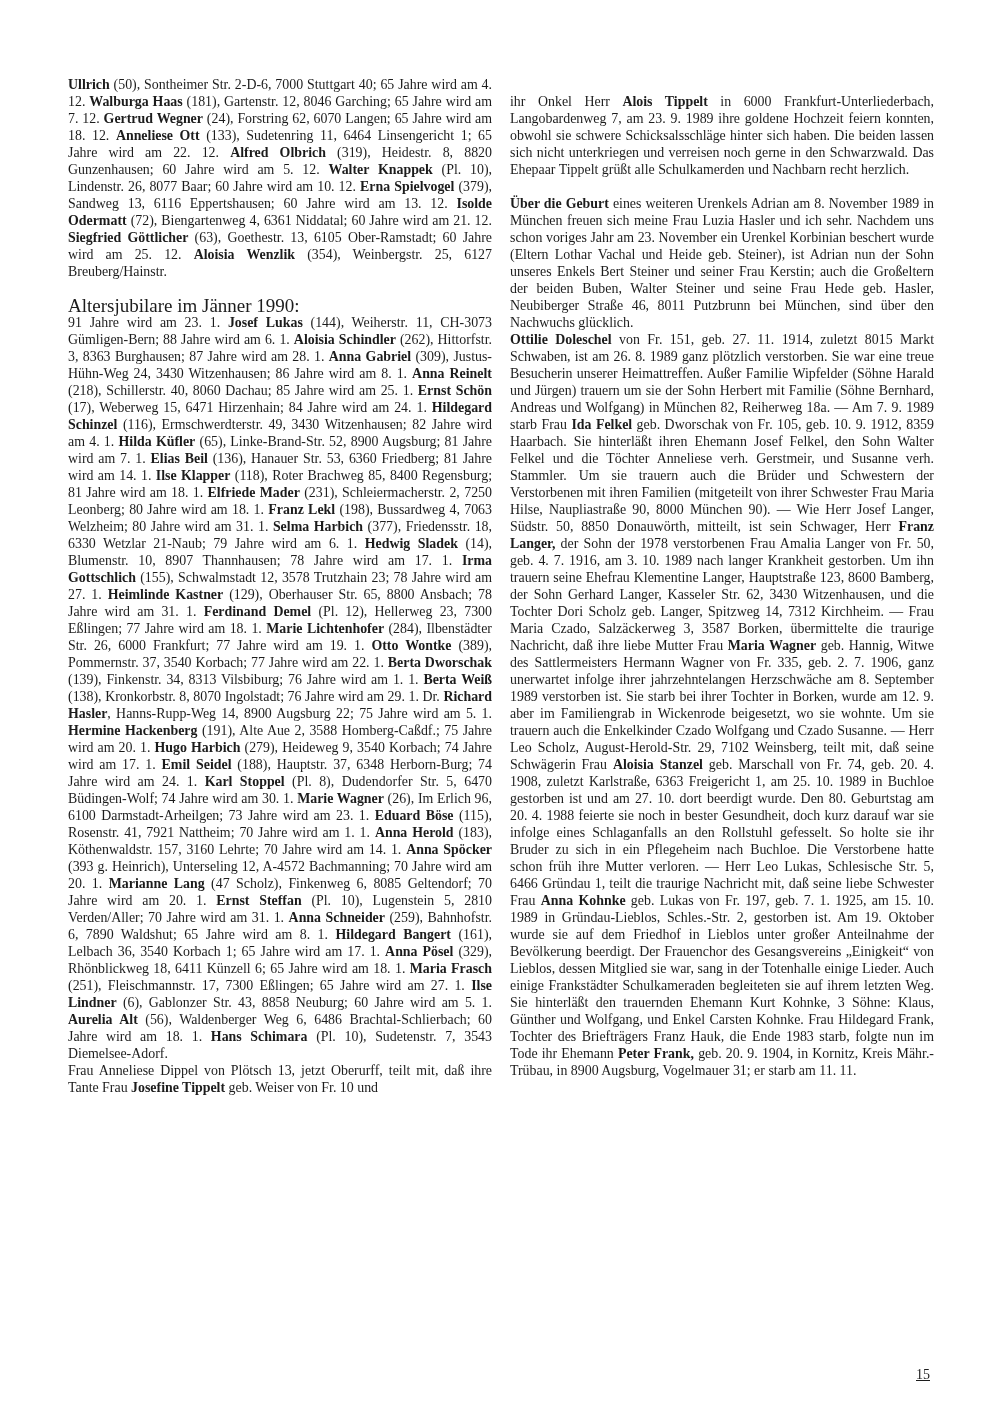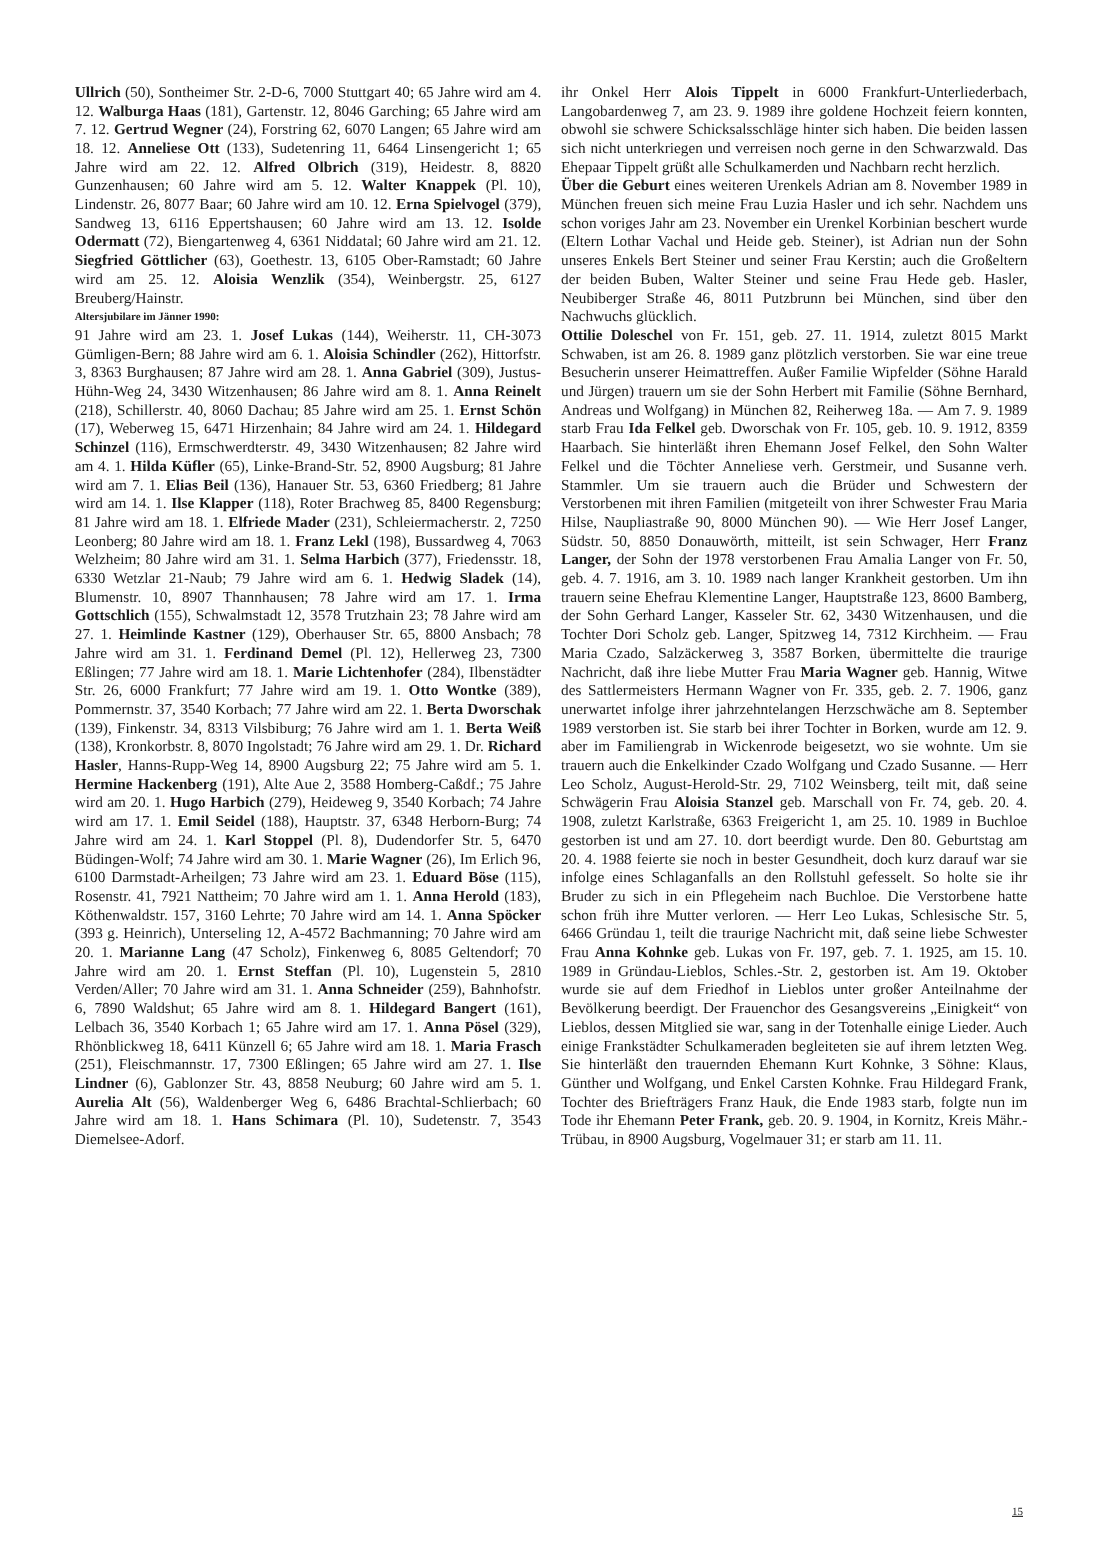--- a/index.html
+++ b/index.html
@@ -27,43 +27,44 @@
     font-size: 13.9px;
     line-height: 17px;
   }
   .para {
     text-align: justify;
     hyphens: auto;
     -webkit-hyphens: auto;
   }
   .para b { font-weight: 700; }
   .heading {
-    font-size: 10px;
+    font-size: 19px;
     line-height: 17px;
-    font-weight: 700;
+    font-weight: 400;
   }
-  .gap { }
+  .gap { margin-top: 17px; }
   .page-number {
     position: absolute;
     right: 70px;
     bottom: 42px;
-    font-size: 10px;
+    font-size: 14px;
     line-height: 17px;
     text-decoration: underline;
   }
 </style>
 </head>
 <body>
 
 <div class="page">
   <div class="columns">
     <div class="column">
         <p class="para"><b>Ullrich</b><span> (50), Sontheimer Str. 2-D-6, 7000 Stuttgart 40; 65 Jahre wird am 4. 12. </span><b>Walburga Haas</b><span> (181), Gartenstr. 12, 8046 Garching; 65 Jahre wird am 7. 12. </span><b>Gertrud Wegner</b><span> (24), Forstring 62, 6070 Langen; 65 Jahre wird am 18. 12. </span><b>Anneliese Ott</b><span> (133), Sudetenring 11, 6464 Linsengericht 1; 65 Jahre wird am 22. 12. </span><b>Alfred Olbrich</b><span> (319), Heidestr. 8, 8820 Gunzenhausen; 60 Jahre wird am 5. 12. </span><b>Walter Knappek</b><span> (Pl. 10), Lindenstr. 26, 8077 Baar; 60 Jahre wird am 10. 12. </span><b>Erna Spielvogel</b><span> (379), Sandweg 13, 6116 Eppertshausen; 60 Jahre wird am 13. 12. </span><b>Isolde Odermatt</b><span> (72), Biengartenweg 4, 6361 Niddatal; 60 Jahre wird am 21. 12. </span><b>Siegfried Göttlicher</b><span> (63), Goethestr. 13, 6105 Ober-Ramstadt; 60 Jahre wird am 25. 12. </span><b>Aloisia Wenzlik</b><span> (354), Weinbergstr. 25, 6127 Breuberg/Hainstr.</span></p>
         <h3 class="heading gap">Altersjubilare im Jänner 1990:</h3>
         <p class="para"><span>91 Jahre wird am 23. 1. </span><b>Josef Lukas</b><span> (144), Weiherstr. 11, CH-3073 Gümligen-Bern; 88 Jahre wird am 6. 1. </span><b>Aloisia Schindler</b><span> (262), Hittorfstr. 3, 8363 Burghausen; 87 Jahre wird am 28. 1. </span><b>Anna Gabriel</b><span> (309), Justus-Hühn-Weg 24, 3430 Witzenhausen; 86 Jahre wird am 8. 1. </span><b>Anna Reinelt</b><span> (218), Schillerstr. 40, 8060 Dachau; 85 Jahre wird am 25. 1. </span><b>Ernst Schön</b><span> (17), Weberweg 15, 6471 Hirzenhain; 84 Jahre wird am 24. 1. </span><b>Hildegard Schinzel</b><span> (116), Ermschwerdterstr. 49, 3430 Witzenhausen; 82 Jahre wird am 4. 1. </span><b>Hilda Küfler</b><span> (65), Linke-Brand-Str. 52, 8900 Augsburg; 81 Jahre wird am 7. 1. </span><b>Elias Beil</b><span> (136), Hanauer Str. 53, 6360 Friedberg; 81 Jahre wird am 14. 1. </span><b>Ilse Klapper</b><span> (118), Roter Brachweg 85, 8400 Regensburg; 81 Jahre wird am 18. 1. </span><b>Elfriede Mader</b><span> (231), Schleiermacherstr. 2, 7250 Leonberg; 80 Jahre wird am 18. 1. </span><b>Franz Lekl</b><span> (198), Bussardweg 4, 7063 Welzheim; 80 Jahre wird am 31. 1. </span><b>Selma Harbich</b><span> (377), Friedensstr. 18, 6330 Wetzlar 21-Naub; 79 Jahre wird am 6. 1. </span><b>Hedwig Sladek</b><span> (14), Blumenstr. 10, 8907 Thannhausen; 78 Jahre wird am 17. 1. </span><b>Irma Gottschlich</b><span> (155), Schwalmstadt 12, 3578 Trutzhain 23; 78 Jahre wird am 27. 1. </span><b>Heimlinde Kastner</b><span> (129), Oberhauser Str. 65, 8800 Ansbach; 78 Jahre wird am 31. 1. </span><b>Ferdinand Demel</b><span> (Pl. 12), Hellerweg 23, 7300 Eßlingen; 77 Jahre wird am 18. 1. </span><b>Marie Lichtenhofer</b><span> (284), Ilbenstädter Str. 26, 6000 Frankfurt; 77 Jahre wird am 19. 1. </span><b>Otto Wontke</b><span> (389), Pommernstr. 37, 3540 Korbach; 77 Jahre wird am 22. 1. </span><b>Berta Dworschak</b><span> (139), Finkenstr. 34, 8313 Vilsbiburg; 76 Jahre wird am 1. 1. </span><b>Berta Weiß</b><span> (138), Kronkorbstr. 8, 8070 Ingolstadt; 76 Jahre wird am 29. 1. Dr. </span><b>Richard Hasler</b><span>, Hanns-Rupp-Weg 14, 8900 Augsburg 22; 75 Jahre wird am 5. 1. </span><b>Hermine Hackenberg</b><span> (191), Alte Aue 2, 3588 Homberg-Caßdf.; 75 Jahre wird am 20. 1. </span><b>Hugo Harbich</b><span> (279), Heideweg 9, 3540 Korbach; 74 Jahre wird am 17. 1. </span><b>Emil Seidel</b><span> (188), Hauptstr. 37, 6348 Herborn-Burg; 74 Jahre wird am 24. 1. </span><b>Karl Stoppel</b><span> (Pl. 8), Dudendorfer Str. 5, 6470 Büdingen-Wolf; 74 Jahre wird am 30. 1. </span><b>Marie Wagner</b><span> (26), Im Erlich 96, 6100 Darmstadt-Arheilgen; 73 Jahre wird am 23. 1. </span><b>Eduard Böse</b><span> (115), Rosenstr. 41, 7921 Nattheim; 70 Jahre wird am 1. 1. </span><b>Anna Herold</b><span> (183), Köthenwaldstr. 157, 3160 Lehrte; 70 Jahre wird am 14. 1. </span><b>Anna Spöcker</b><span> (393 g. Heinrich), Unterseling 12, A-4572 Bachmanning; 70 Jahre wird am 20. 1. </span><b>Marianne Lang</b><span> (47 Scholz), Finkenweg 6, 8085 Geltendorf; 70 Jahre wird am 20. 1. </span><b>Ernst Steffan</b><span> (Pl. 10), Lugenstein 5, 2810 Verden/Aller; 70 Jahre wird am 31. 1. </span><b>Anna Schneider</b><span> (259), Bahnhofstr. 6, 7890 Waldshut; 65 Jahre wird am 8. 1. </span><b>Hildegard Bangert</b><span> (161), Lelbach 36, 3540 Korbach 1; 65 Jahre wird am 17. 1. </span><b>Anna Pösel</b><span> (329), Rhönblickweg 18, 6411 Künzell 6; 65 Jahre wird am 18. 1. </span><b>Maria Frasch</b><span> (251), Fleischmannstr. 17, 7300 Eßlingen; 65 Jahre wird am 27. 1. </span><b>Ilse Lindner</b><span> (6), Gablonzer Str. 43, 8858 Neuburg; 60 Jahre wird am 5. 1. </span><b>Aurelia Alt</b><span> (56), Waldenberger Weg 6, 6486 Brachtal-Schlierbach; 60 Jahre wird am 18. 1. </span><b>Hans Schimara</b><span> (Pl. 10), Sudetenstr. 7, 3543 Diemelsee-Adorf.</span></p>
+        <p class="para"><span>Frau Anneliese Dippel von Plötsch 13, jetzt Oberurff, teilt mit, daß ihre Tante Frau </span><b>Josefine Tippelt</b><span> geb. Weiser von Fr. 10 und</span></p>
       </div>
     <div class="column">
         <p class="para"><span>ihr Onkel Herr </span><b>Alois Tippelt</b><span> in 6000 Frankfurt-Unterliederbach, Langobardenweg 7, am 23. 9. 1989 ihre goldene Hochzeit feiern konnten, obwohl sie schwere Schicksalsschläge hinter sich haben. Die beiden lassen sich nicht unterkriegen und verreisen noch gerne in den Schwarzwald. Das Ehepaar Tippelt grüßt alle Schulkamerden und Nachbarn recht herzlich.</span></p>
         <p class="para gap"><b>Über die Geburt</b><span> eines weiteren Urenkels Adrian am 8. November 1989 in München freuen sich meine Frau Luzia Hasler und ich sehr. Nachdem uns schon voriges Jahr am 23. November ein Urenkel Korbinian beschert wurde (Eltern Lothar Vachal und Heide geb. Steiner), ist Adrian nun der Sohn unseres Enkels Bert Steiner und seiner Frau Kerstin; auch die Großeltern der beiden Buben, Walter Steiner und seine Frau Hede geb. Hasler, Neubiberger Straße 46, 8011 Putzbrunn bei München, sind über den Nachwuchs glücklich.</span></p>
         <p class="para"><b>Ottilie Doleschel</b><span> von Fr. 151, geb. 27. 11. 1914, zuletzt 8015 Markt Schwaben, ist am 26. 8. 1989 ganz plötzlich verstorben. Sie war eine treue Besucherin unserer Heimattreffen. Außer Familie Wipfelder (Söhne Harald und Jürgen) trauern um sie der Sohn Herbert mit Familie (Söhne Bernhard, Andreas und Wolfgang) in München 82, Reiherweg 18a. — Am 7. 9. 1989 starb Frau </span><b>Ida Felkel</b><span> geb. Dworschak von Fr. 105, geb. 10. 9. 1912, 8359 Haarbach. Sie hinterläßt ihren Ehemann Josef Felkel, den Sohn Walter Felkel und die Töchter Anneliese verh. Gerstmeir, und Susanne verh. Stammler. Um sie trauern auch die Brüder und Schwestern der Verstorbenen mit ihren Familien (mitgeteilt von ihrer Schwester Frau Maria Hilse, Naupliastraße 90, 8000 München 90). — Wie Herr Josef Langer, Südstr. 50, 8850 Donauwörth, mitteilt, ist sein Schwager, Herr </span><b>Franz Langer,</b><span> der Sohn der 1978 verstorbenen Frau Amalia Langer von Fr. 50, geb. 4. 7. 1916, am 3. 10. 1989 nach langer Krankheit gestorben. Um ihn trauern seine Ehefrau Klementine Langer, Hauptstraße 123, 8600 Bamberg, der Sohn Gerhard Langer, Kasseler Str. 62, 3430 Witzenhausen, und die Tochter Dori Scholz geb. Langer, Spitzweg 14, 7312 Kirchheim. — Frau Maria Czado, Salzäckerweg 3, 3587 Borken, übermittelte die traurige Nachricht, daß ihre liebe Mutter Frau </span><b>Maria Wagner</b><span> geb. Hannig, Witwe des Sattlermeisters Hermann Wagner von Fr. 335, geb. 2. 7. 1906, ganz unerwartet infolge ihrer jahrzehntelangen Herzschwäche am 8. September 1989 verstorben ist. Sie starb bei ihrer Tochter in Borken, wurde am 12. 9. aber im Familiengrab in Wickenrode beigesetzt, wo sie wohnte. Um sie trauern auch die Enkelkinder Czado Wolfgang und Czado Susanne. — Herr Leo Scholz, August-Herold-Str. 29, 7102 Weinsberg, teilt mit, daß seine Schwägerin Frau </span><b>Aloisia Stanzel</b><span> geb. Marschall von Fr. 74, geb. 20. 4. 1908, zuletzt Karlstraße, 6363 Freigericht 1, am 25. 10. 1989 in Buchloe gestorben ist und am 27. 10. dort beerdigt wurde. Den 80. Geburtstag am 20. 4. 1988 feierte sie noch in bester Gesundheit, doch kurz darauf war sie infolge eines Schlaganfalls an den Rollstuhl gefesselt. So holte sie ihr Bruder zu sich in ein Pflegeheim nach Buchloe. Die Verstorbene hatte schon früh ihre Mutter verloren. — Herr Leo Lukas, Schlesische Str. 5, 6466 Gründau 1, teilt die traurige Nachricht mit, daß seine liebe Schwester Frau </span><b>Anna Kohnke</b><span> geb. Lukas von Fr. 197, geb. 7. 1. 1925, am 15. 10. 1989 in Gründau-Lieblos, Schles.-Str. 2, gestorben ist. Am 19. Oktober wurde sie auf dem Friedhof in Lieblos unter großer Anteilnahme der Bevölkerung beerdigt. Der Frauenchor des Gesangsvereins „Einigkeit“ von Lieblos, dessen Mitglied sie war, sang in der Totenhalle einige Lieder. Auch einige Frankstädter Schulkameraden begleiteten sie auf ihrem letzten Weg. Sie hinterläßt den trauernden Ehemann Kurt Kohnke, 3 Söhne: Klaus, Günther und Wolfgang, und Enkel Carsten Kohnke. Frau Hildegard Frank, Tochter des Briefträgers Franz Hauk, die Ende 1983 starb, folgte nun im Tode ihr Ehemann </span><b>Peter Frank,</b><span> geb. 20. 9. 1904, in Kornitz, Kreis Mähr.-Trübau, in 8900 Augsburg, Vogelmauer 31; er starb am 11. 11.</span></p>
       </div>
   </div>
   <div class="page-number">15</div>
 </div>
 

